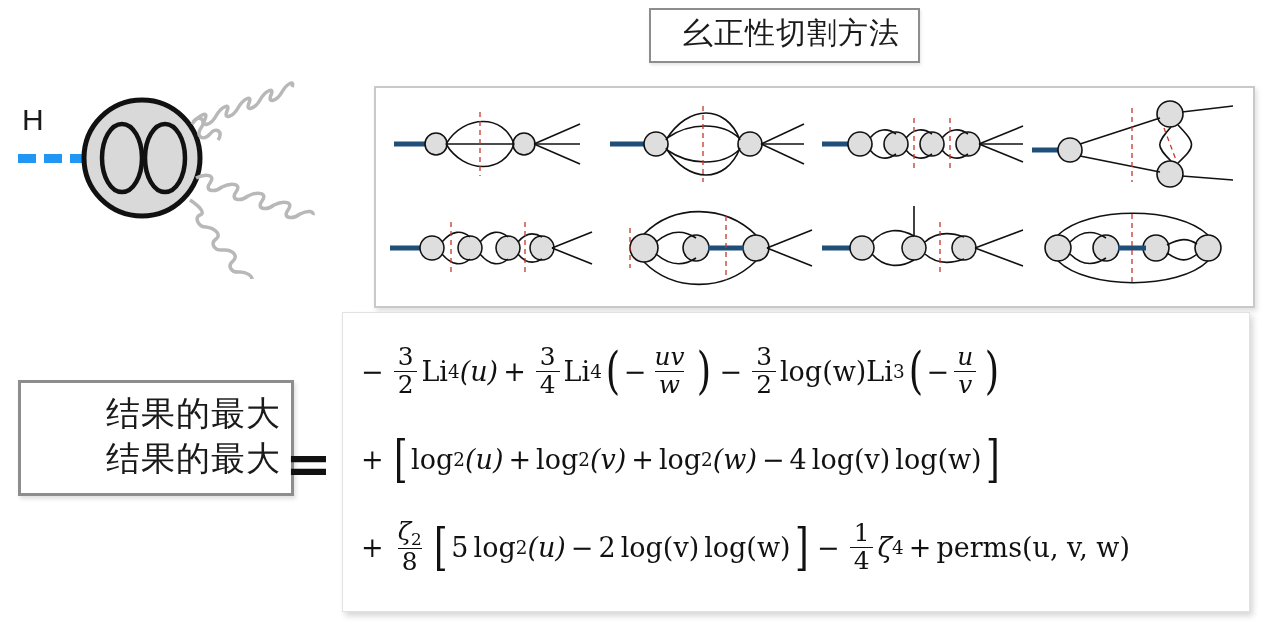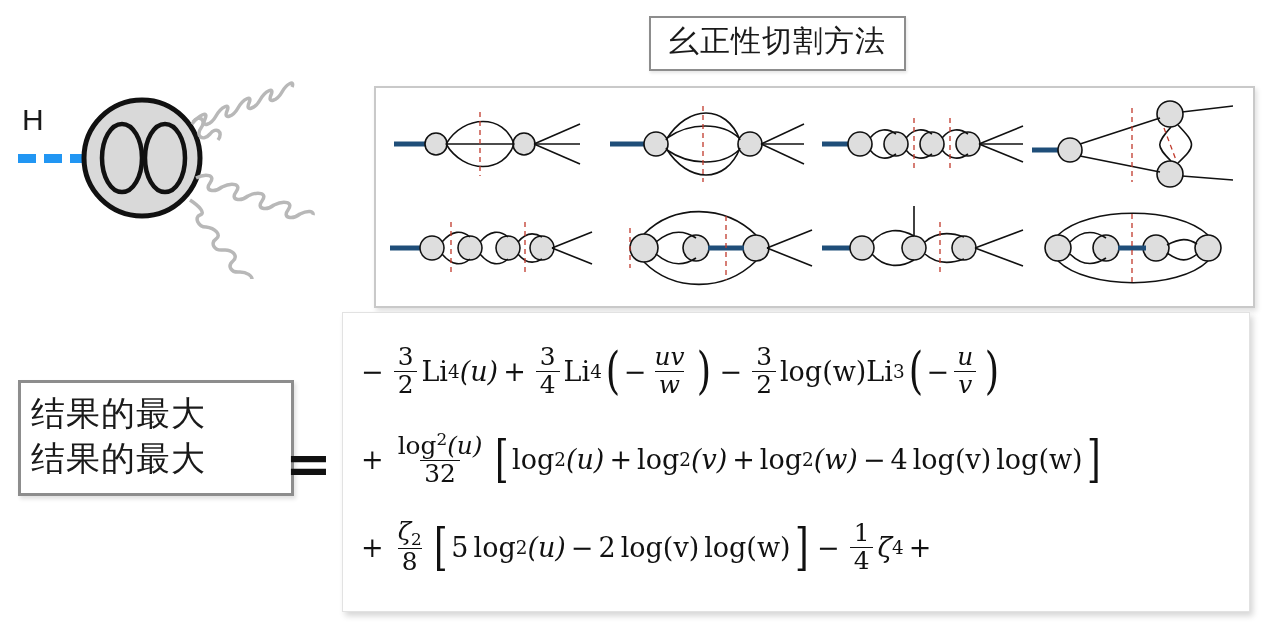--- a/index.html
+++ b/index.html
@@ -21,22 +21,22 @@
     left: 0px;
     top: 50px;
     width: 350px;
     height: 260px;
   }
 
   
   #method-title {
     position: absolute;
     left: 649px;
-    top: 16px;
-    padding: 6px 18px 10px 18px;
+    top: 8px;
+    padding: 6px 18px 10px 32px;
     border: 2px solid #8d8d8d;
     background: #ffffff;
     font-family: "DejaVu Sans", sans-serif;
     font-size: 30px;
     color: #1a1a1a;
     line-height: 1.15;
     letter-spacing: 1px;
     box-shadow: 1px 2px 3px rgba(0,0,0,0.10);
     white-space: nowrap;
   }
@@ -73,21 +73,21 @@
     left: 18px;
     top: 380px;
     width: 250px;
     padding: 8px 10px 12px 10px;
     border: 3px solid #8d8d8d;
     background: #ffffff;
     font-family: "DejaVu Sans", sans-serif;
     font-size: 34px;
     line-height: 1.32;
     color: #1a1a1a;
-    text-align: left;
+    text-align: right;
     letter-spacing: 1px;
     box-shadow: 2px 3px 4px rgba(0,0,0,0.12);
   }
 
   
   #equals-sign {
     position: absolute;
     left: 285px;
     top: 430px;
     font-family: "DejaVu Serif", serif;
@@ -401,24 +401,20 @@
     <span>−</span>
     <span class="frac">
       <span class="num it">u</span>
       <span class="den it">v</span>
     </span>
     <span class="paren-big">)</span>
   </div>
 
   <div class="eqline">
     <span class="op">+</span>
-    <span class="frac">
-      <span class="num"><span>log</span><span class="sup">2</span><span class="it">(u)</span></span>
-      <span class="den">32</span>
-    </span>
     <span class="brack-big">[</span>
     <span>log</span>
       <span class="sup">2</span>
       <span class="it">(u)</span>
     <span class="sp"></span>
       <span>+</span>
       <span class="sp"></span>
     <span>log</span>
       <span class="sup">2</span>
       <span class="it">(v)</span>
@@ -464,14 +460,15 @@
     <span class="op">−</span>
     <span class="frac">
       <span class="num">1</span>
       <span class="den">4</span>
     </span>
     <span class="it">ζ</span>
       <span class="sub">4</span>
     <span class="sp"></span>
       <span>+</span>
       <span class="sp"></span>
+    <span>perms(u, v, w)</span>
   </div>
 </div>
 
 </body></html>

